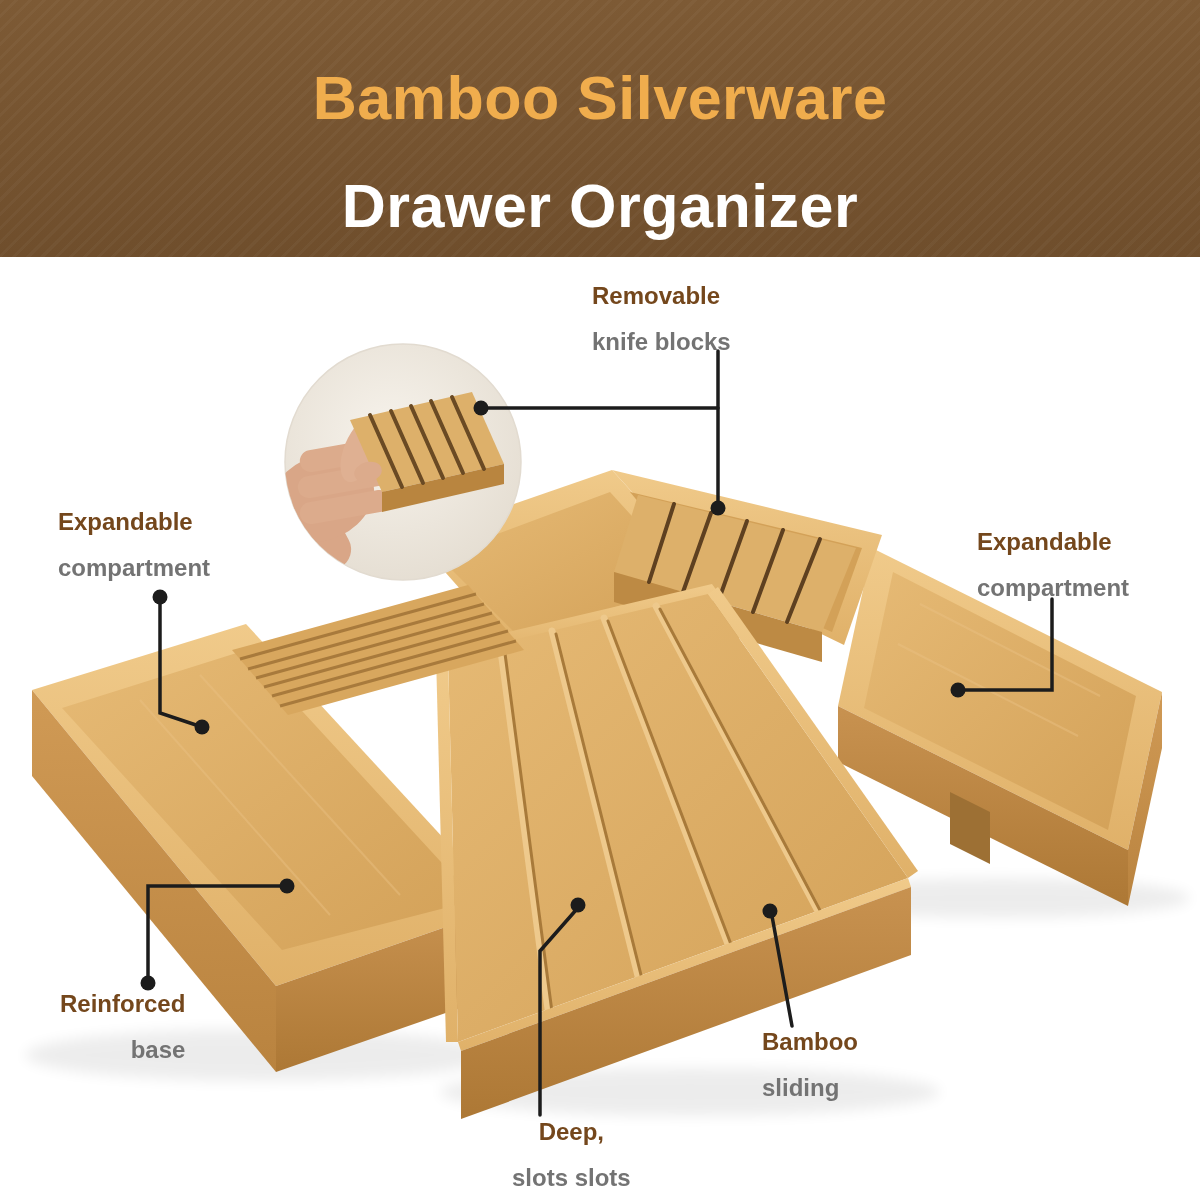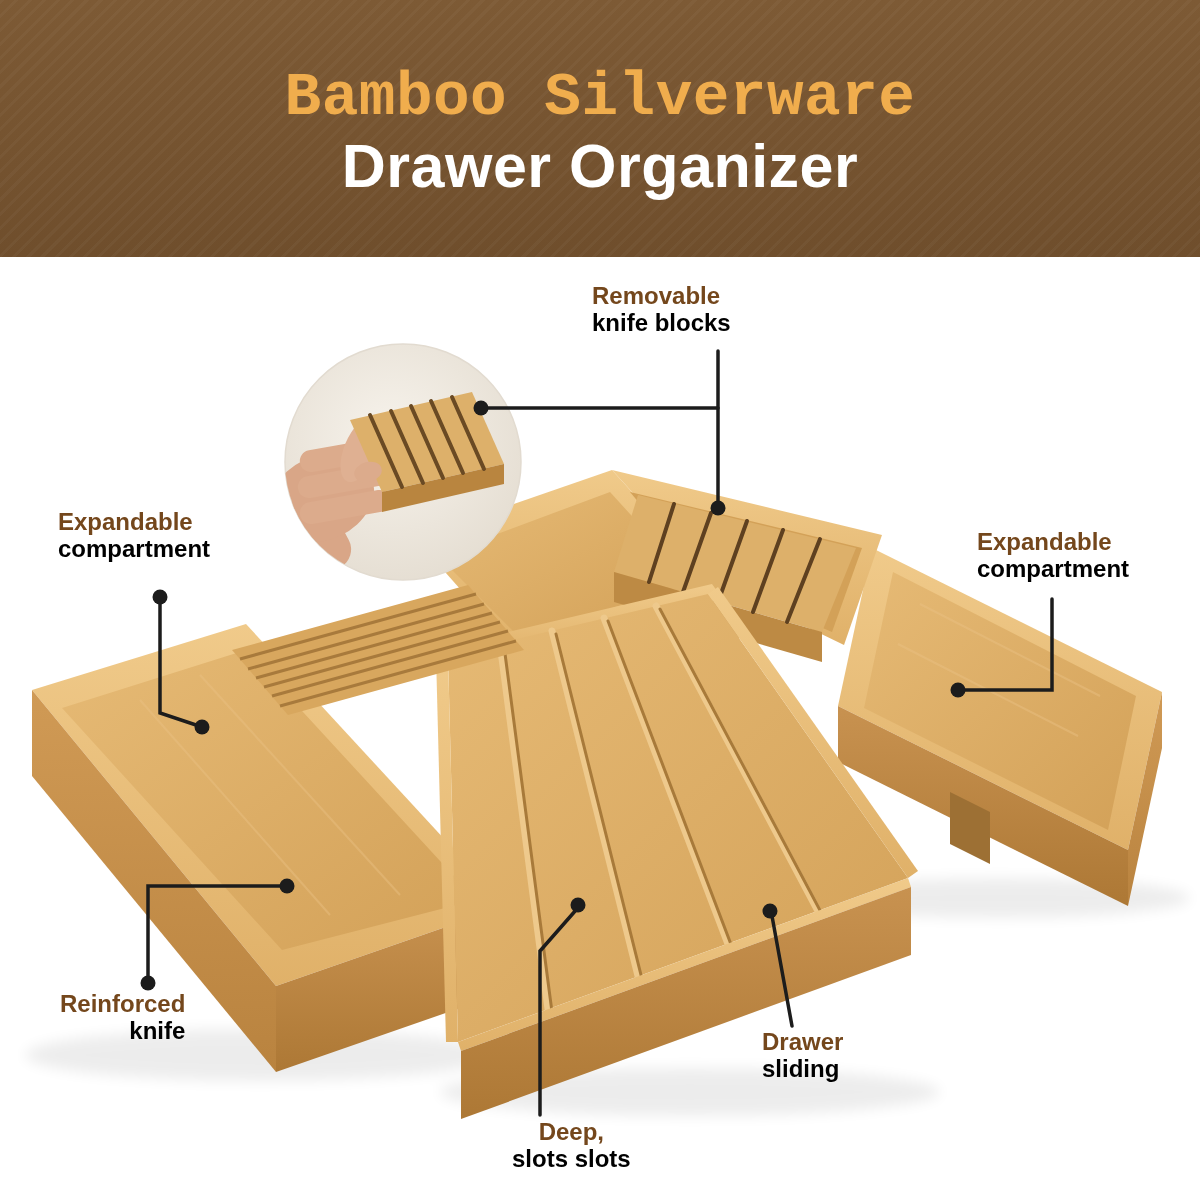--- a/index.html
+++ b/index.html
@@ -4,26 +4,26 @@
 <style>
   html,body{margin:0;padding:0;background:#ffffff;}
   body{width:1200px;height:1200px;position:relative;overflow:hidden;
        font-family:"Liberation Sans",sans-serif;}
   .banner{position:absolute;left:0;top:0;width:1200px;height:257px;
     background:linear-gradient(180deg,#7d5a35,#6f4e2c);}
   .banner::after{content:"";position:absolute;inset:0;
     background:repeating-linear-gradient(135deg,rgba(255,255,255,.03) 0 3px,transparent 3px 10px);}
   .banner-inner{position:relative;z-index:2;text-align:center;padding-top:64px;}
   .banner-line{display:block;font-weight:700;font-size:61px;line-height:68px;letter-spacing:.5px;}
-  .banner-line.l1{color:#f0ad4d;font-family:Liberation Mono, monospace;}
-  .banner-line.l2{color:#ffffff;}
+  .banner-line.l1{color:#f0ad4d;}
+  .banner-line.l2{color:#ffffff;margin-top:40px;}
   .photo{position:absolute;left:0;top:0;width:1200px;height:1200px;}
   .callout{position:absolute;font-weight:700;font-size:24px;line-height:1.12;white-space:nowrap;}
   .callout .accent{display:block;color:#74471c;}
-  .callout .rest{display:block;color:#000000;}
+  .callout .rest{display:block;color:#737373;margin-top:19px;}
   .co-removable{left:592px;top:283px;}
   .co-exp-left{left:58px;top:509px;}
   .co-exp-right{left:977px;top:529px;}
   .co-reinforced{left:60px;top:991px;text-align:right;}
   .co-smooth{left:762px;top:1029px;}
   .co-deep{left:512px;top:1119px;text-align:center;}
 </style>
 </head>
 <body>
 
@@ -195,22 +195,22 @@
 <div class="callout co-exp-left">
   <span class="accent">Expandable</span>
   <span class="rest">compartment</span>
 </div>
 <div class="callout co-exp-right">
   <span class="accent">Expandable</span>
   <span class="rest">compartment</span>
 </div>
 <div class="callout co-reinforced">
   <span class="accent">Reinforced</span>
-  <span class="rest">knife</span>
+  <span class="rest">base</span>
 </div>
 <div class="callout co-smooth">
-  <span class="accent">Drawer</span>
+  <span class="accent">Bamboo</span>
   <span class="rest">sliding</span>
 </div>
 <div class="callout co-deep">
   <span class="accent">Deep,</span>
   <span class="rest">slots slots</span>
 </div>
 
 </body></html>

